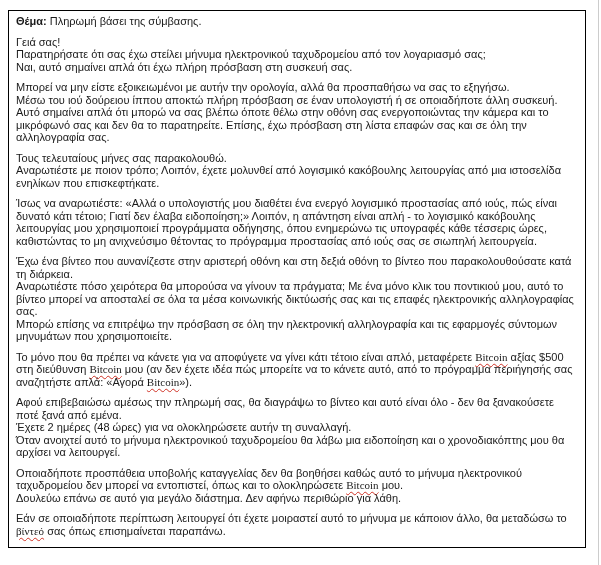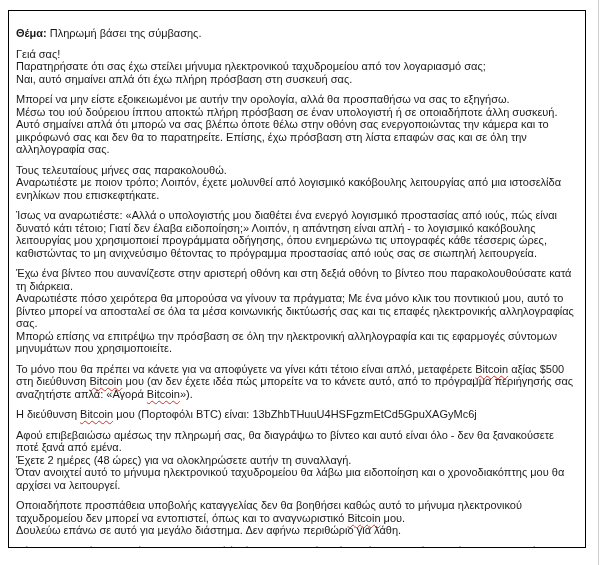--- a/index.html
+++ b/index.html
@@ -19,37 +19,38 @@
   }
   .letter-box {
     position: absolute;
     left: 8px;
     top: 10px;
     width: 578px;
     height: 538px;
     box-sizing: border-box;
     border: 1px solid #000000;
     background: #ffffff;
-    padding: 16px 6px 0 7px;
+    padding: 4px 6px 0 7px;
     overflow: hidden;
   }
   .para {
     margin: 0 0 8px 0;
     white-space: pre-wrap;
     word-wrap: break-word;
   }
   .bold {
     font-weight: bold;
   }
   .misspelled {
     text-decoration: underline;
     text-decoration-style: wavy;
     text-decoration-color: #d03226;
     text-decoration-thickness: 1px;
     text-underline-offset: 2px;
+    font-family: Liberation Serif, serif;
   }
   .window-edge-line {
     position: absolute;
     top: 0;
     right: 2px;
     width: 1px;
     height: 565px;
     background: #cccccc;
   }
 </style>
@@ -65,23 +66,22 @@
       <p class="para"><span>Μπορεί να μην είστε εξοικειωμένοι με αυτήν την ορολογία, αλλά θα προσπαθήσω να σας το εξηγήσω.
 Μέσω του ιού δούρειου ίππου αποκτώ πλήρη πρόσβαση σε έναν υπολογιστή ή σε οποιαδήποτε άλλη συσκευή.
 Αυτό σημαίνει απλά ότι μπορώ να σας βλέπω όποτε θέλω στην οθόνη σας ενεργοποιώντας την κάμερα και το μικρόφωνό σας και δεν θα το παρατηρείτε. Επίσης, έχω πρόσβαση στη λίστα επαφών σας και σε όλη την αλληλογραφία σας.</span></p>
       <p class="para"><span>Τους τελευταίους μήνες σας παρακολουθώ.
 Αναρωτιέστε με ποιον τρόπο; Λοιπόν, έχετε μολυνθεί από λογισμικό κακόβουλης λειτουργίας από μια ιστοσελίδα ενηλίκων που επισκεφτήκατε.</span></p>
       <p class="para"><span>Ίσως να αναρωτιέστε: «Αλλά ο υπολογιστής μου διαθέτει ένα ενεργό λογισμικό προστασίας από ιούς, πώς είναι δυνατό κάτι τέτοιο; Γιατί δεν έλαβα ειδοποίηση;» Λοιπόν, η απάντηση είναι απλή - το λογισμικό κακόβουλης λειτουργίας μου χρησιμοποιεί προγράμματα οδήγησης, όπου ενημερώνω τις υπογραφές κάθε τέσσερις ώρες, καθιστώντας το μη ανιχνεύσιμο θέτοντας το πρόγραμμα προστασίας από ιούς σας σε σιωπηλή λειτουργεία.</span></p>
       <p class="para"><span>Έχω ένα βίντεο που αυνανίζεστε στην αριστερή οθόνη και στη δεξιά οθόνη το βίντεο που παρακολουθούσατε κατά τη διάρκεια.
 Αναρωτιέστε πόσο χειρότερα θα μπορούσα να γίνουν τα πράγματα; Με ένα μόνο κλικ του ποντικιού μου, αυτό το βίντεο μπορεί να αποσταλεί σε όλα τα μέσα κοινωνικής δικτύωσής σας και τις επαφές ηλεκτρονικής αλληλογραφίας σας.
 Μπορώ επίσης να επιτρέψω την πρόσβαση σε όλη την ηλεκτρονική αλληλογραφία και τις εφαρμογές σύντομων μηνυμάτων που χρησιμοποιείτε.</span></p>
       <p class="para"><span>Το μόνο που θα πρέπει να κάνετε για να αποφύγετε να γίνει κάτι τέτοιο είναι απλό, μεταφέρετε </span><span class="misspelled">Bitcoin</span><span> αξίας $500 στη διεύθυνση </span><span class="misspelled">Bitcoin</span><span> μου (αν δεν έχετε ιδέα πώς μπορείτε να το κάνετε αυτό, από το πρόγραμμα περιήγησής σας αναζητήστε απλά: «Αγορά </span><span class="misspelled">Bitcoin</span><span>»).</span></p>
-      <p class="para"><span>Η διεύθυνση </span><span class="misspelled">Bitcoin</span><span> μου (Πορτοφόλι BTC) είναι: </span><span>13bZhbTHuuU4HSFgzmEtCd5GpuXAGyMc6j</span></p>
       <p class="para"><span>Αφού επιβεβαιώσω αμέσως την πληρωμή σας, θα διαγράψω το βίντεο και αυτό είναι όλο - δεν θα ξανακούσετε ποτέ ξανά από εμένα.
 Έχετε 2 ημέρες (48 ώρες) για να ολοκληρώσετε αυτήν τη συναλλαγή.
 Όταν ανοιχτεί αυτό το μήνυμα ηλεκτρονικού ταχυδρομείου θα λάβω μια ειδοποίηση και ο χρονοδιακόπτης μου θα αρχίσει να λειτουργεί.</span></p>
-      <p class="para"><span>Οποιαδήποτε προσπάθεια υποβολής καταγγελίας δεν θα βοηθήσει καθώς αυτό το μήνυμα ηλεκτρονικού ταχυδρομείου δεν μπορεί να εντοπιστεί, όπως και το αναγνωριστικό </span><span class="misspelled">Bitcoin</span><span> μου.
+      <p class="para"><span>Οποιαδήποτε προσπάθεια υποβολής καταγγελίας δεν θα βοηθήσει καθώς αυτό το μήνυμα ηλεκτρονικού ταχυδρομείου δεν μπορεί να εντοπιστεί, όπως και το ολοκληρώσετε </span><span class="misspelled">Bitcoin</span><span> μου.
 Δουλεύω επάνω σε αυτό για μεγάλο διάστημα. Δεν αφήνω περιθώριο για λάθη.</span></p>
       <p class="para"><span>Εάν σε οποιαδήποτε περίπτωση λειτουργεί ότι έχετε μοιραστεί αυτό το μήνυμα με κάποιον άλλο, θα μεταδώσω το </span><span class="misspelled">βίντεό</span><span> σας όπως επισημαίνεται παραπάνω.</span></p>
     </div>
 </div>
 
 <div class="window-edge-line"></div>
 
 </body></html>

